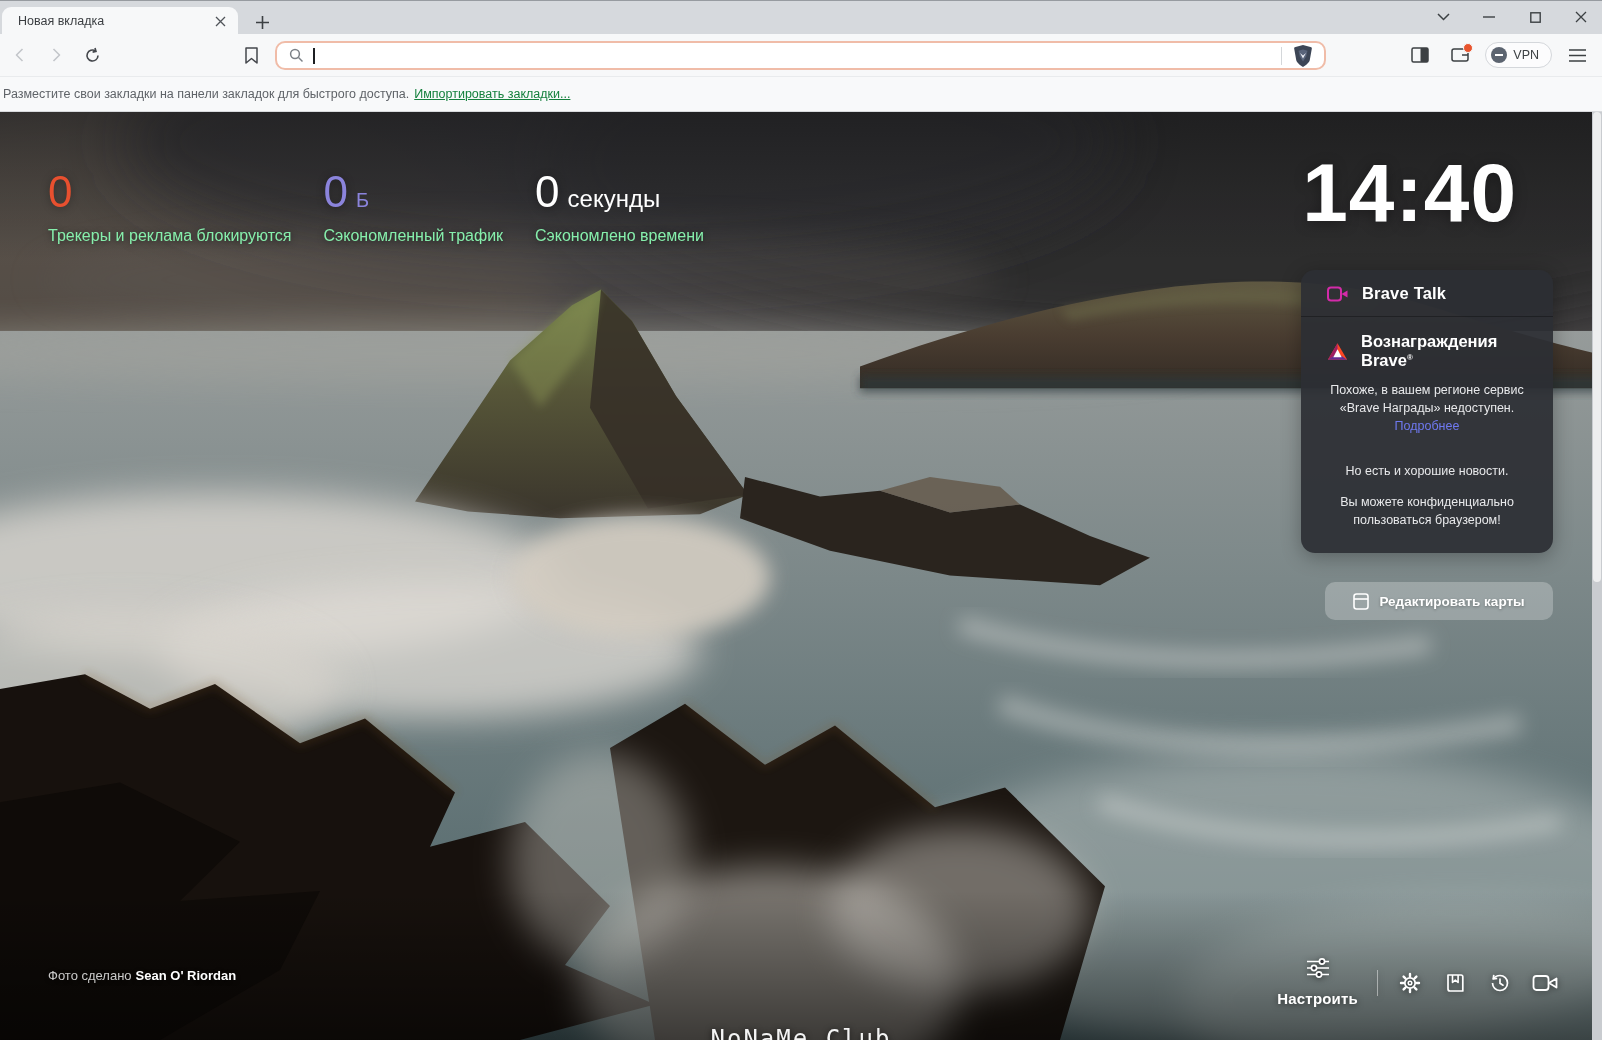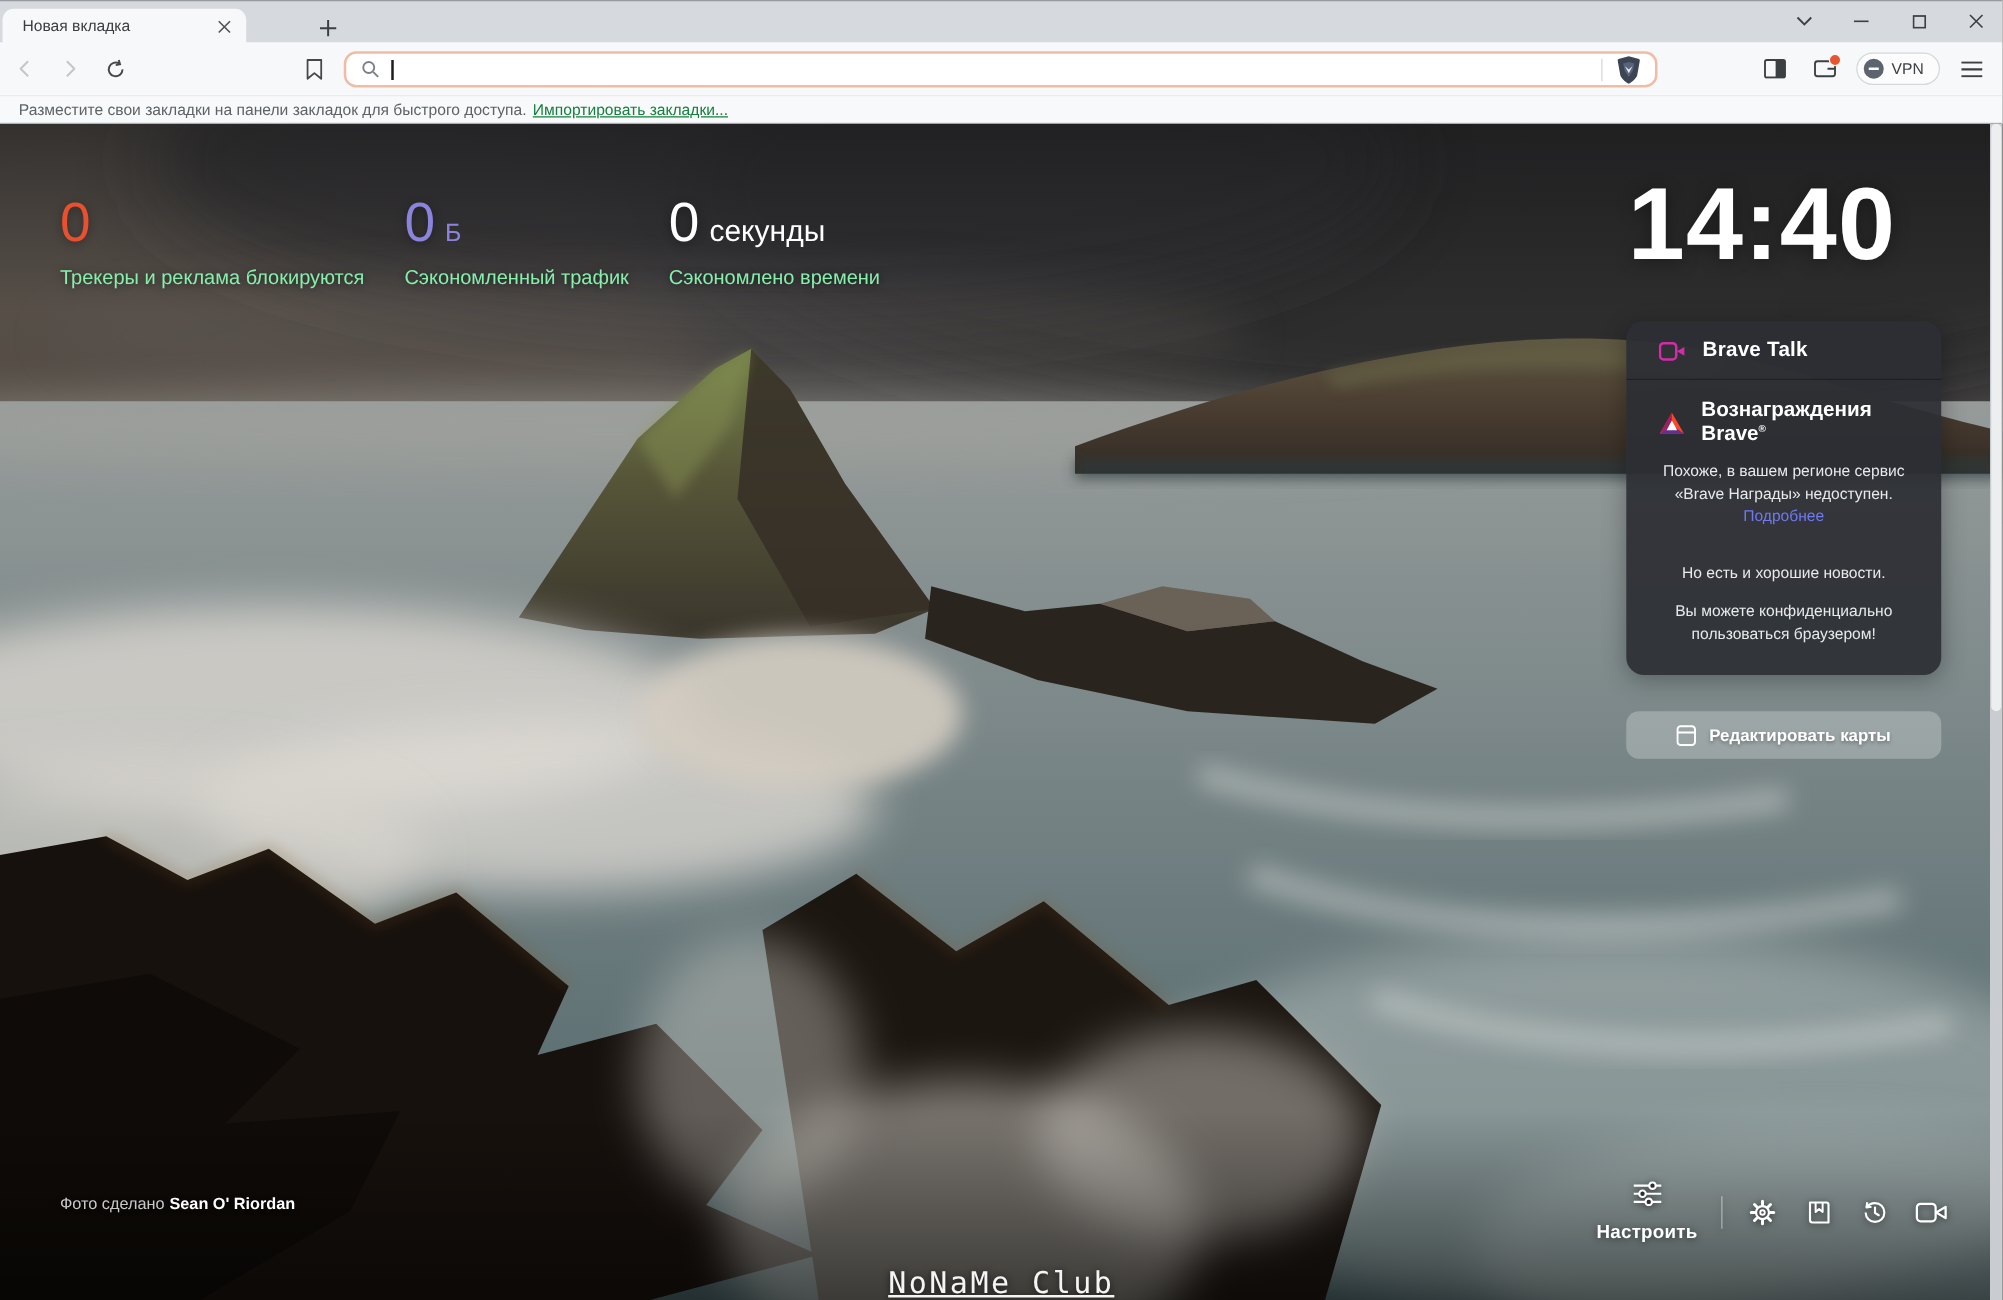--- a/index.html
+++ b/index.html
@@ -1,21 +1,21 @@
 <!DOCTYPE html>
 <html><head>
 <meta charset="utf-8">
 <style>
   * { margin:0; padding:0; box-sizing:border-box; }
   html,body { width:1602px; height:1040px; overflow:hidden; font-family:"Liberation Sans", sans-serif; }
   .window { width:1602px; height:1040px; display:flex; flex-direction:column; background:#f7f8f9; }
 
   
   .titlebar { position:relative; height:34px; background:#d6d9dd; border-top:1px solid #979ba0; flex:none; }
-  .tab { position:absolute; left:2px; top:6px; width:195px; height:28px; background:#f7f8f9;
+  .tab { position:absolute; left:2px; top:6px; width:236px; height:28px; background:#f7f8f9;
          border-radius:9px 9px 0 0; display:flex; align-items:center; padding:0 8px 0 16px; }
   .tab-title { font-size:12.5px; color:#3a3d41; flex:1; white-space:nowrap; overflow:hidden; }
   .icon-btn { display:flex; align-items:center; justify-content:center; border-radius:6px; }
   .tab-close { width:20px; height:20px; }
   .newtab-btn { position:absolute; left:250px; top:9px; width:24px; height:24px; }
   .win-controls { position:absolute; right:6px; top:2px; display:flex; align-items:center; gap:16px; height:28px; }
   .win-btn { width:30px; height:26px; display:flex; align-items:center; justify-content:center; }
   svg.ic { display:block; }
 
   
@@ -32,22 +32,22 @@
   .tb-icon { width:30px; height:30px; position:relative; }
   .wallet-badge { position:absolute; top:3px; right:2px; width:10px; height:10px; border-radius:50%;
                   background:#e8552e; border:1.5px solid #f7f8f9; }
   .vpn-pill { height:26px; border:1px solid #d4d7db; background:#fcfcfd; border-radius:14px;
               display:flex; align-items:center; gap:6px; padding:0 12px 0 5px; }
   .vpn-dot { width:16px; height:16px; border-radius:50%; background:#5c6470; display:flex; align-items:center; justify-content:center; }
   .vpn-dot i { display:block; width:8px; height:1.8px; background:#fff; }
   .vpn-label { font-size:12.5px; color:#3c4043; }
 
   
-  .hintbar { height:23px; background:#f8f9fa; border-top:1px solid #e9ebed; border-bottom:1px solid #d8dadd;
-             display:flex; align-items:center; padding-left:15px; gap:5px; font-size:12.5px; color:#5f6368; flex:none; }
+  .hintbar { height:36px; background:#f8f9fa; border-top:1px solid #e9ebed; border-bottom:1px solid #d8dadd;
+             display:flex; align-items:center; padding-left:3px; gap:5px; font-size:12.5px; color:#5f6368; flex:none; }
   .hint-link { color:#15803d; text-decoration:underline; cursor:pointer; }
 
   
   .page { position:relative; flex:1; background:#3a393b; overflow:hidden; }
   .scene { position:absolute; inset:0; width:100%; height:100%; }
 
   .stats { position:absolute; left:48px; top:58px; display:flex; gap:32px; }
   .stat-num { display:flex; align-items:baseline; gap:7px; line-height:1; }
   .stat-value { font-size:44px; font-weight:300; letter-spacing:1px; text-shadow:0 1px 8px rgba(0,0,0,.35); }
   .stat-unit-sm { font-size:20px; color:#8b84dc; font-weight:400; }
@@ -66,21 +66,21 @@
   .rewards-titlerow { display:flex; align-items:center; gap:13px; padding-left:10px; }
   .rewards-title { font-size:16.5px; font-weight:bold; }
   .rewards-title sup { font-size:8px; }
   .rw-p { text-align:center; font-size:12.5px; line-height:1.45; color:#e8e9eb; }
   .rw-heading { margin-top:17px; font-size:13px; color:#fff; }
   .rw-body { margin-top:11px; }
   .rw-link { color:#6f79f0; cursor:pointer; }
   .rw-goodnews { margin-top:27px; }
   .rw-private { margin-top:12px; }
 
-  .edit-cards-btn { position:absolute; right:49px; top:470px; width:252px; height:38px; border-radius:10px;
+  .edit-cards-btn { position:absolute; right:49px; top:470px; width:228px; height:38px; border-radius:10px;
                     background:rgba(255,255,255,0.25); display:flex; align-items:center; justify-content:center;
                     gap:10px; color:#fff; font-size:13.5px; font-weight:bold; cursor:pointer;
                     text-shadow:0 1px 3px rgba(0,0,0,.3); }
 
   .photo-credit { position:absolute; left:48px; top:856px; font-size:13px; color:rgba(255,255,255,.78);
                   text-shadow:0 1px 4px rgba(0,0,0,.6); }
   .photo-credit b { color:#fff; font-weight:bold; margin-left:4px; }
 
   .customize-row { position:absolute; right:44px; top:846px; display:flex; align-items:center; gap:19px;
                    color:#fff; filter:drop-shadow(0 1px 3px rgba(0,0,0,.55)); }

